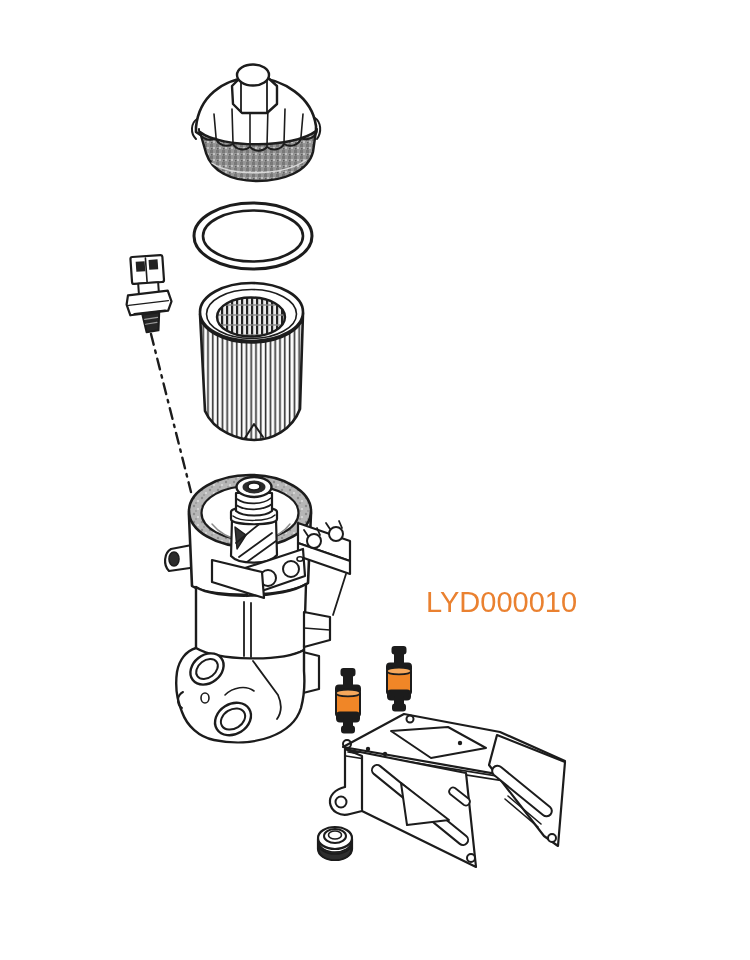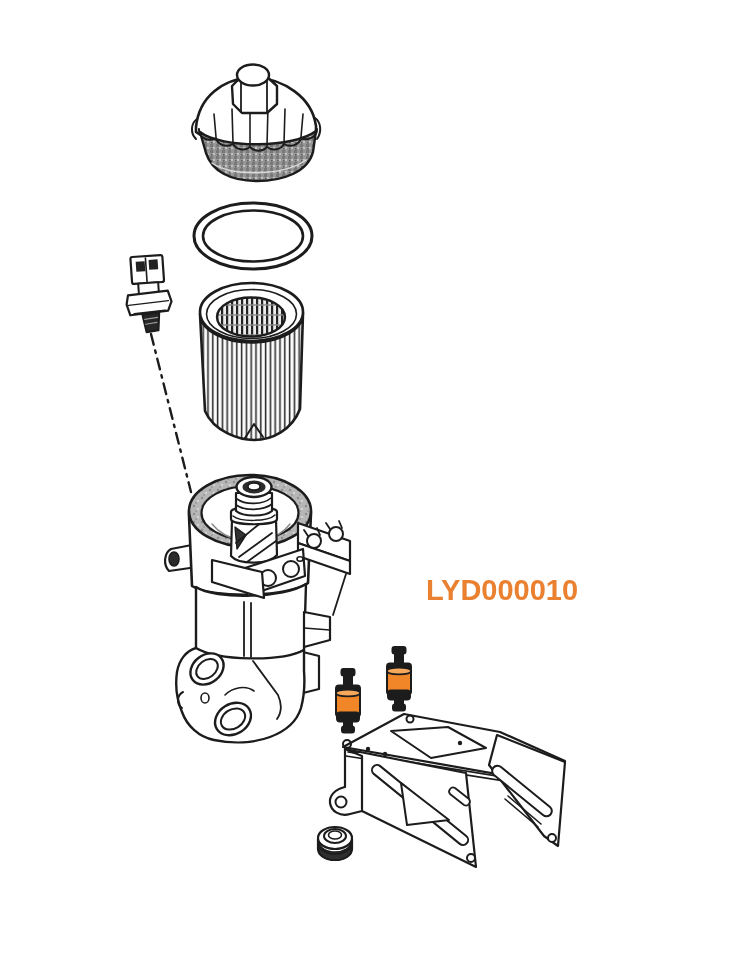--- a/index.html
+++ b/index.html
@@ -1,21 +1,21 @@
 <!DOCTYPE html>
 <html><head>
 <meta charset="utf-8">
 <style>
   html,body{margin:0;padding:0;background:#ffffff;}
   .stage{position:relative;width:750px;height:960px;background:#ffffff;overflow:hidden;
          font-family:"Liberation Sans", sans-serif;}
   .stage svg{position:absolute;left:0;top:0;}
-  .part-number{position:absolute;left:426px;top:574px;width:170px;
+  .part-number{position:absolute;left:426px;top:586px;width:170px;
                font-family:"Liberation Sans", sans-serif;
-               font-size:29px;font-weight:bold;letter-spacing:0px;
+               font-size:29px;font-weight:normal;letter-spacing:0px;
                color:#EA8130;white-space:nowrap;}
 </style>
 </head>
 <body>
 
 <div class="stage">
 <svg width="750" height="960" viewBox="0 0 750 960" xmlns="http://www.w3.org/2000/svg">
   <defs>
     <pattern id="knurl" width="6" height="6" patternUnits="userSpaceOnUse">
       <rect width="6" height="6" fill="#969696"></rect>

